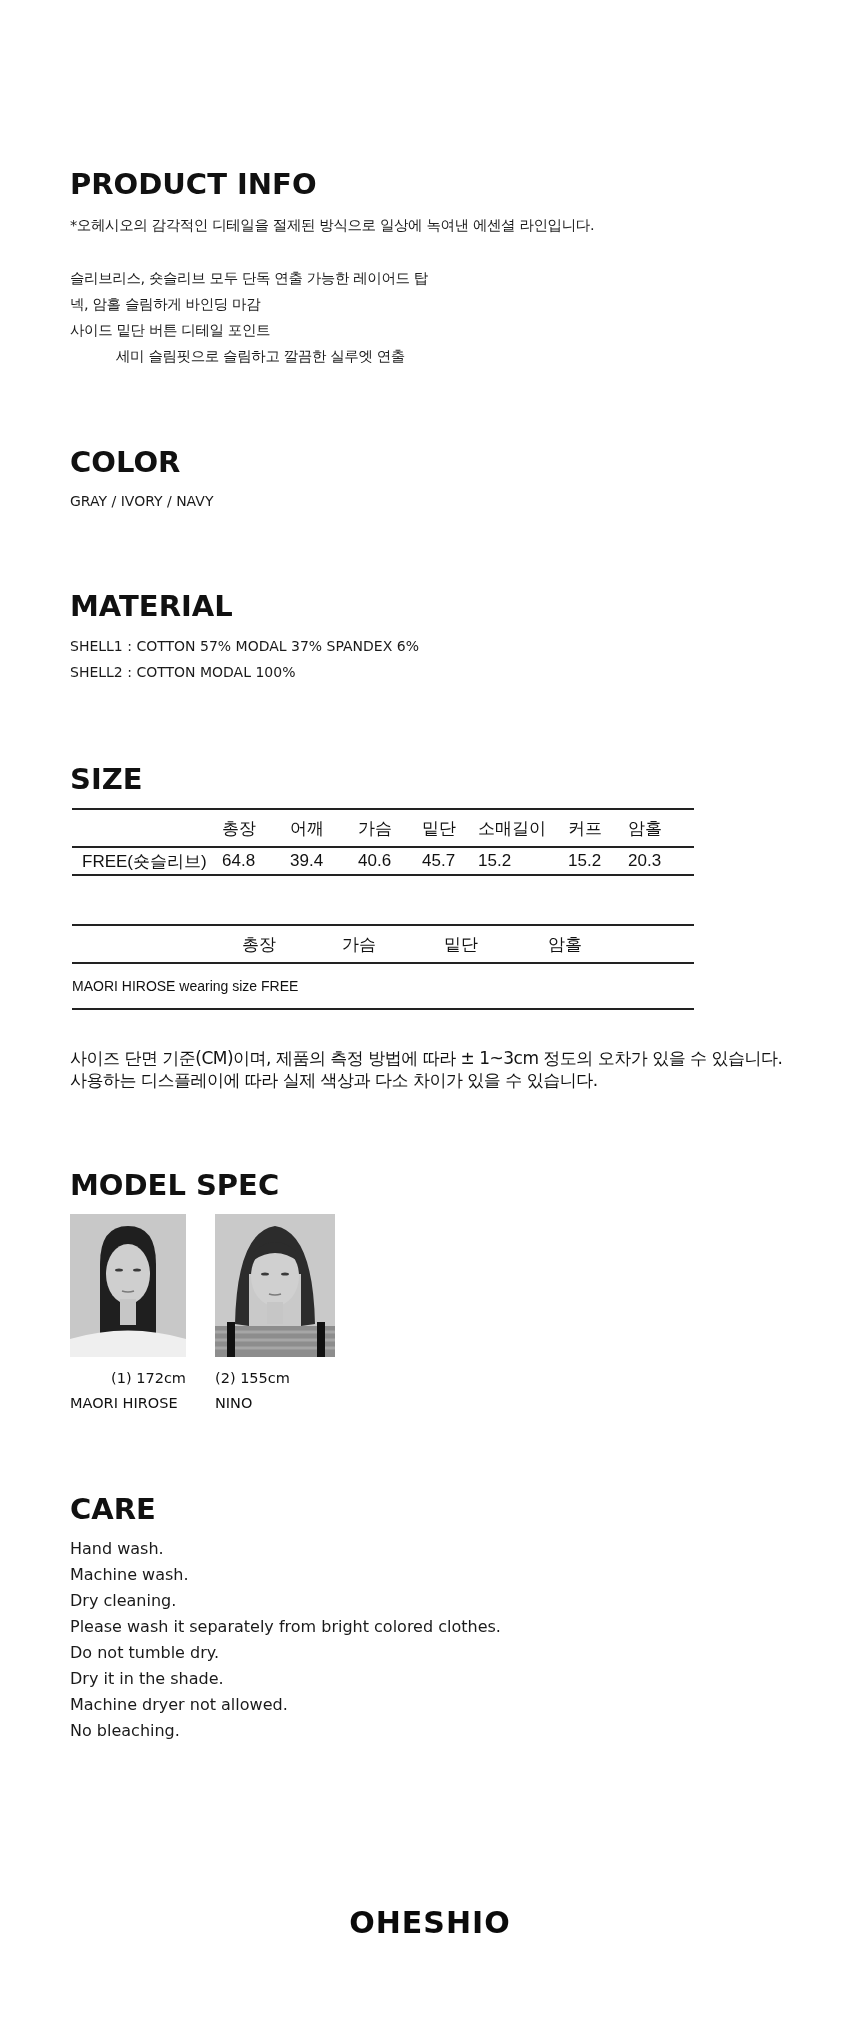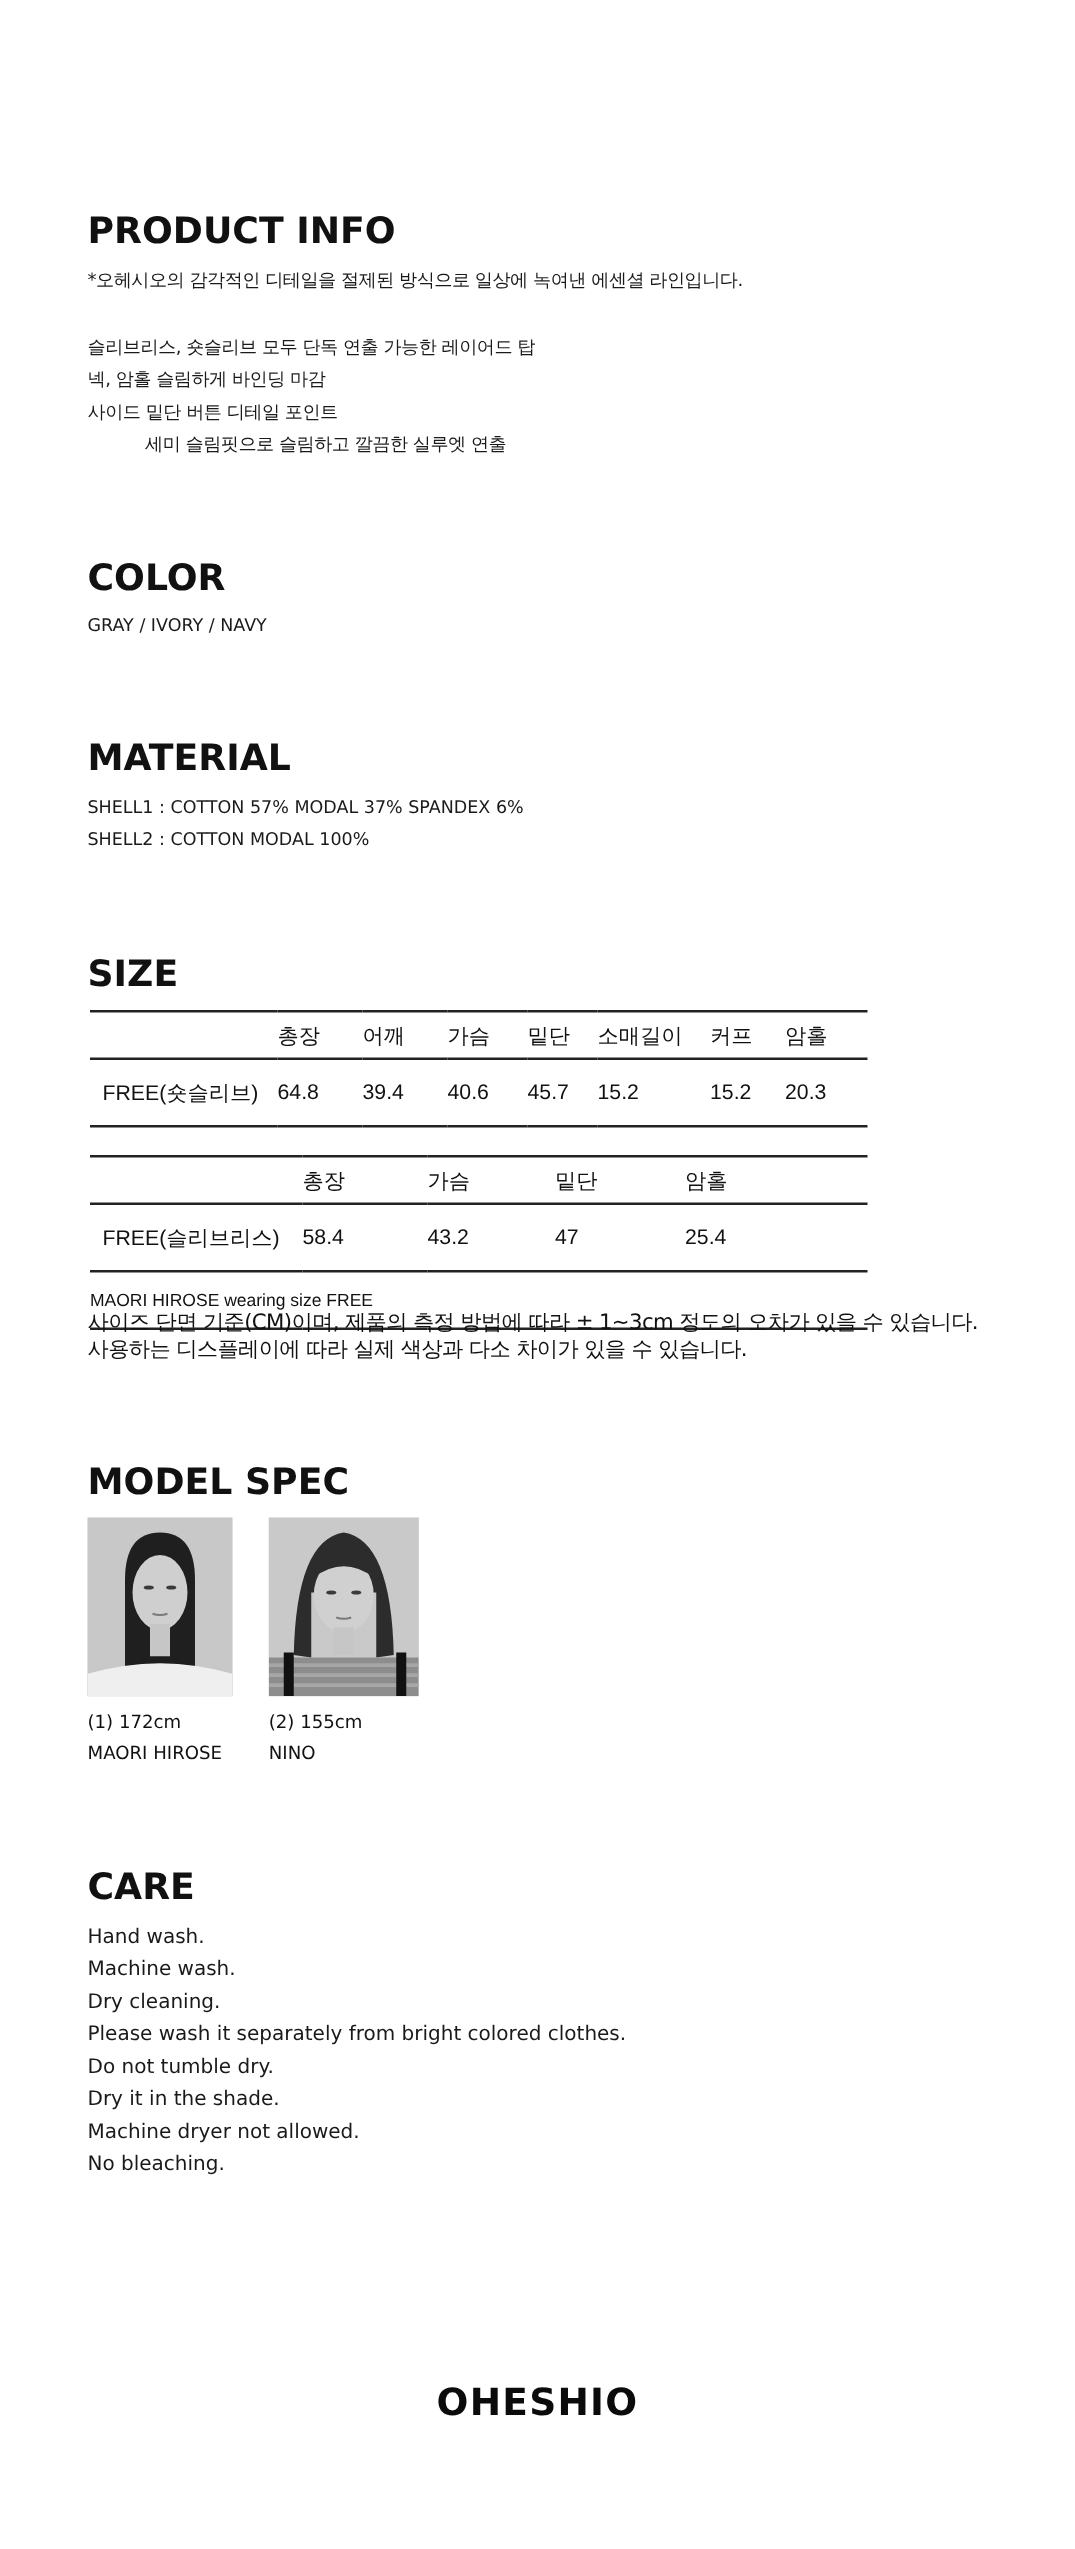--- a/index.html
+++ b/index.html
@@ -9,21 +9,21 @@
     .h2 { font-size: 29px; font-weight: bold; letter-spacing: 0px; color: #111; line-height: 34px; margin: 0; }
     .body-ko { font-size: 14.5px; color: #1a1a1a; line-height: 26px; letter-spacing: -0.4px; }
     .body-en { font-size: 16px; color: #1a1a1a; line-height: 26px; }
     .line { font-weight: 500; white-space: nowrap; }
 
     
     .tbl { position: absolute; left: 72px; width: 622px; border-collapse: collapse; table-layout: fixed;
            font-family: "Liberation Sans", sans-serif; font-size: 17px; color: #111; }
     .tbl td, .tbl th { font-weight: normal; padding: 0; text-align: left; white-space: nowrap; }
     .tbl tr.hdr { height: 38px; border-top: 2px solid #222; border-bottom: 2px solid #222; }
-    .tbl tr.row { height: 54px; border-bottom: 2px solid #222; }
+    .tbl tr.row { height: 28px; border-bottom: 2px solid #222; }
     .tbl tr.note { height: 46px; border-bottom: 2px solid #222; font-size: 14px; }
     .tbl td.label { text-align: left; padding-left: 10px; }
 
     .note-ko { font-size: 17px; line-height: 21px; color: #111; letter-spacing: -0.5px; }
 
     .model { position: absolute; top: 1214px; }
     .photo { background: #c9c9c9; position: relative; overflow: hidden; }
     .cap { font-size: 14.5px; line-height: 25px; color: #111; white-space: nowrap; }
 
     .logo { position: absolute; left: 0; width: 860px; top: 1905px; text-align: center;
@@ -101,28 +101,20 @@
     </colgroup>
     <tbody>
         <tr class="hdr">
       <td></td>
       <td>총장</td>
       <td>가슴</td>
       <td>밑단</td>
       <td>암홀</td>
       <td></td>
     </tr>
-    <tr class="row">
-      <td class="label">FREE(슬리브리스)</td>
-      <td>58.4</td>
-      <td>43.2</td>
-      <td>47</td>
-      <td>25.4</td>
-      <td></td>
-    </tr>
     <tr class="note">
       <td colspan="6">MAORI HIROSE wearing size FREE</td>
     </tr>
   </tbody>
     </table>
 
   <div class="abs note-ko line" style="left:70px; top:1048px;">사이즈 단면 기준(CM)이며, 제품의 측정 방법에 따라  ± 1~3cm 정도의 오차가 있을 수 있습니다.</div>
   <div class="abs note-ko line" style="left:70px; top:1070px;">사용하는 디스플레이에 따라 실제 색상과 다소 차이가 있을 수 있습니다.</div>
 </section>
 
@@ -135,21 +127,21 @@
         <rect width="116" height="143" fill="#c8c8c8"></rect>
         <path d="M30 125 L30 50 Q30 12 58 12 Q86 12 86 50 L86 125 Z" fill="#1f1f1f"></path>
         <ellipse cx="58" cy="60" rx="22" ry="30" fill="#cfcfcf"></ellipse>
         <rect x="50" y="85" width="16" height="26" fill="#c6c6c6"></rect>
         <path d="M0 125 Q58 108 116 125 L116 143 L0 143 Z" fill="#efefef"></path>
         <ellipse cx="49" cy="56" rx="4" ry="1.6" fill="#3a3a3a"></ellipse>
         <ellipse cx="67" cy="56" rx="4" ry="1.6" fill="#3a3a3a"></ellipse>
         <path d="M52 77 Q58 79 64 77" stroke="#7a7a7a" stroke-width="1.5" fill="none"></path>
       </svg>
     </div>
-    <div class="cap" style="margin-top:9px;">(1) 172cm</div>
+    <div class="cap" style="margin-top:9px;text-align:right;">(1) 172cm</div>
     <div class="cap">MAORI HIROSE</div>
   </div>
 
   <div class="model" style="left:215px;">
     <div class="photo" style="width:120px; height:143px;">
       <svg width="120" height="143" viewBox="0 0 120 143">
         <rect width="120" height="143" fill="#c9c9c9"></rect>
         <path d="M20 110 Q22 18 60 12 Q98 18 100 110 L86 112 L86 60 L34 60 L34 112 Z" fill="#2c2c2c"></path>
         <ellipse cx="60" cy="62" rx="24" ry="30" fill="#d0d0d0"></ellipse>
         <path d="M36 48 Q60 30 84 48 L84 40 Q60 16 36 40 Z" fill="#2c2c2c"></path>

